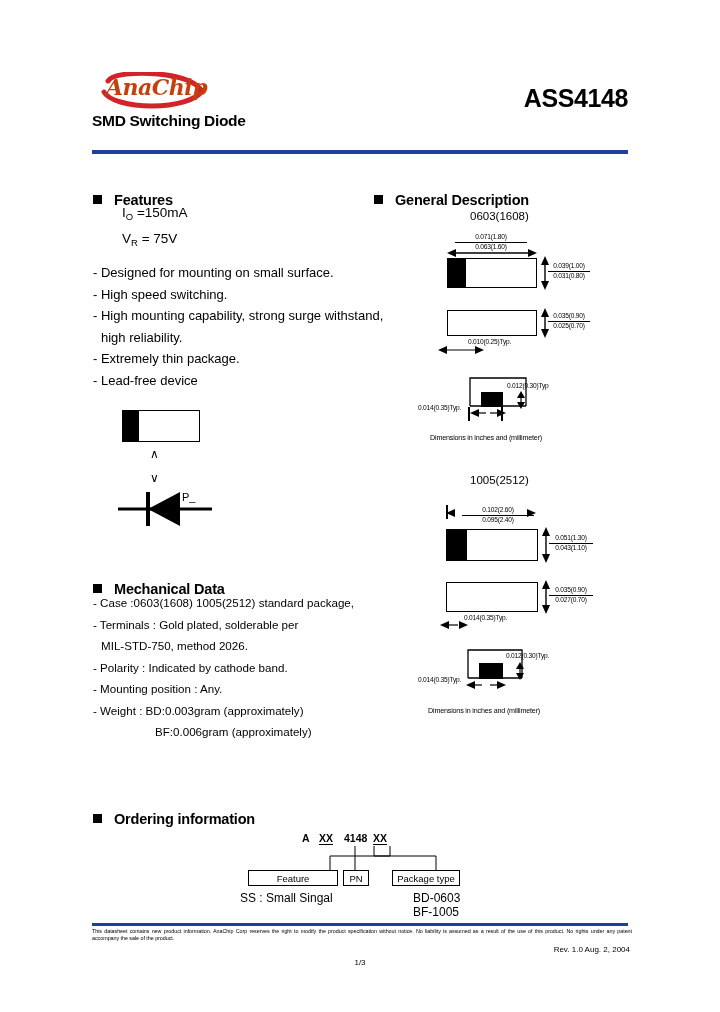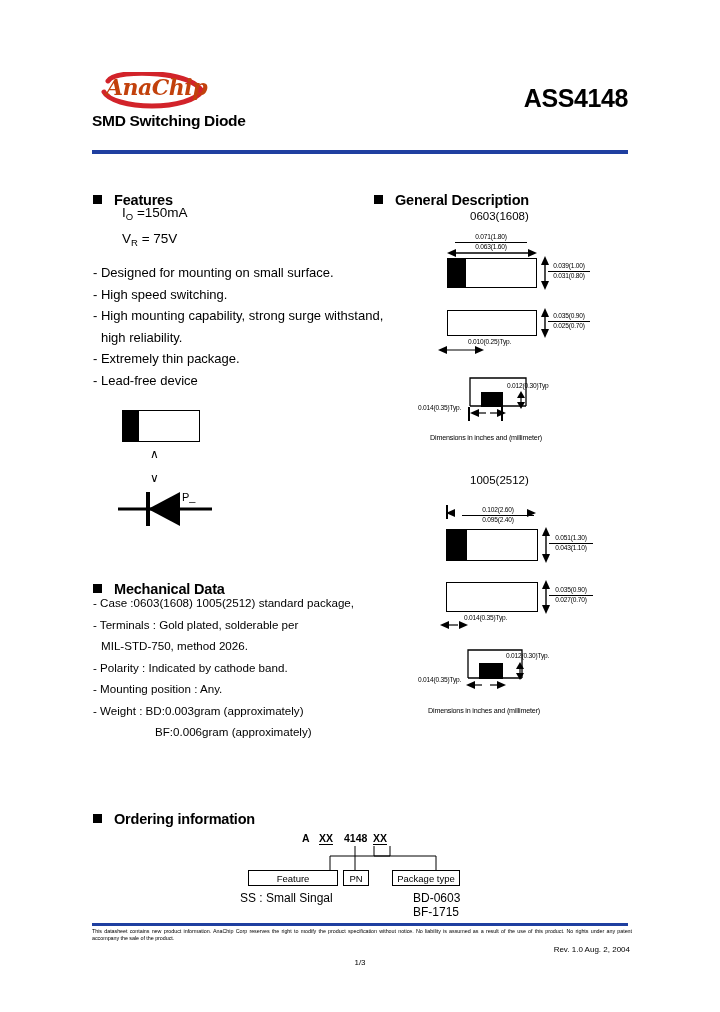--- a/index.html
+++ b/index.html
@@ -511,20 +511,20 @@
     <line x1="115" y1="0" x2="115" y2="26" stroke="#000" stroke-width="1"></line>
     <polyline points="134,0 134,10 196,10 196,26" stroke="#000" stroke-width="1" fill="none"></polyline>
   </svg>
 
   <div class="ord-box" style="left:248px; top:870px; width:90px;">Feature</div>
   <div class="ord-box" style="left:343px; top:870px; width:26px;">PN</div>
   <div class="ord-box" style="left:392px; top:870px; width:68px;">Package type</div>
 
   <div class="ord-note" style="left:240px; top:891px;">SS : Small Singal</div>
   <div class="ord-note" style="left:413px; top:891px;">BD-0603</div>
-  <div class="ord-note" style="left:413px; top:905px;">BF-1715</div>
+  <div class="ord-note" style="left:413px; top:905px;">BF-1005</div>
 
   <div id="footer-rule"></div>
   <div id="disclaimer">This datasheet contains new product information. AnaChip Corp reserves the right to modify the product specification without notice. No liability is assumed as a result of the use of this product. No rights under any patent accompany the sale of the product.</div>
   <div id="revision">Rev. 1.0   Aug. 2, 2004</div>
   <div id="page-num">1/3</div>
 
 </div>
 
 </body></html>

